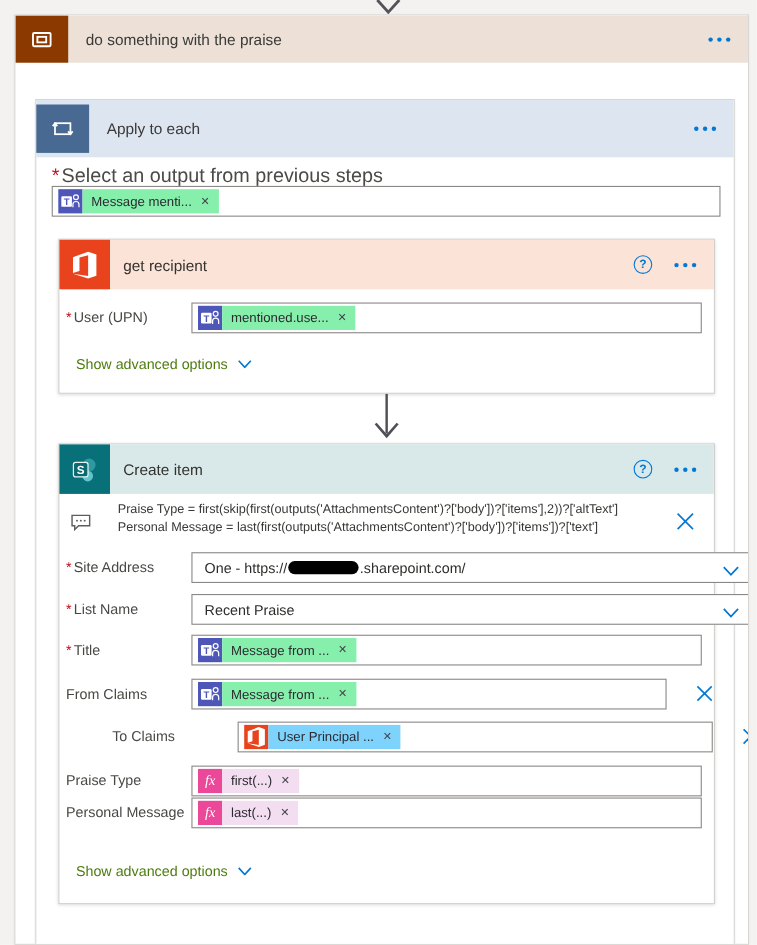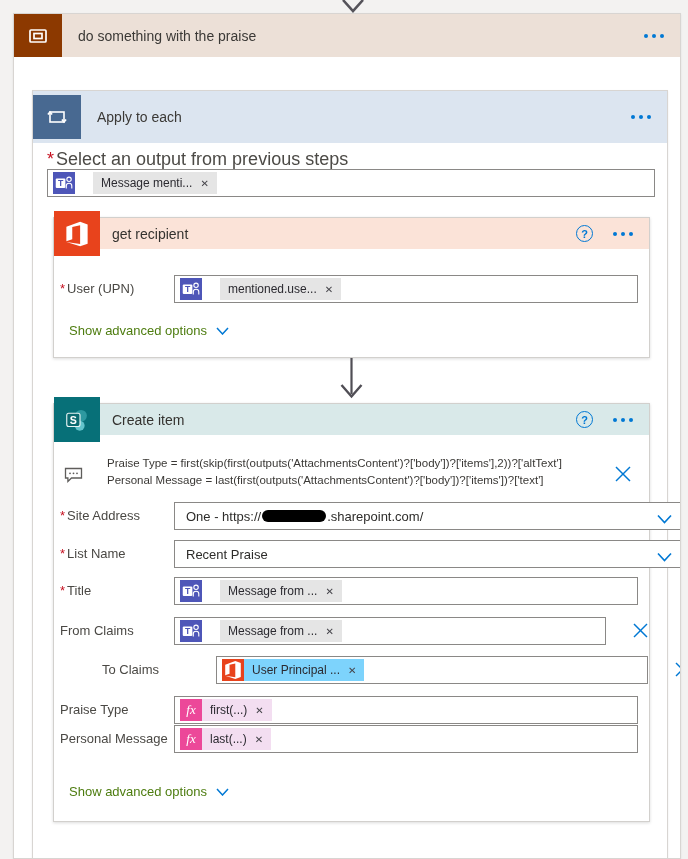--- a/index.html
+++ b/index.html
@@ -44,21 +44,21 @@
     border:1px solid #8a8886;background:#fff;box-sizing:border-box;
     display:flex;align-items:center;padding-left:5px;cursor:text;
   }
   
   .card{
     position:absolute;background:#fff;border:1px solid #d2d0cd;box-sizing:border-box;
     box-shadow:0 1px 3px rgba(0,0,0,.14);
   }
   .card.recipient{left:20px;top:126px;width:597px;height:141px;}
   .card.create{left:20px;top:312px;width:597px;height:419px;}
-  .card-header{position:absolute;left:0;top:0;right:0;height:31px;display:flex;align-items:center;cursor:pointer;}
+  .card-header{position:absolute;left:0;top:0;right:0;height:45px;display:flex;align-items:center;cursor:pointer;}
   .recipient .card-header{background:#fbe3d8;}
   .create .card-header{background:#d9e9e9;}
   .card-icon{width:46px;height:45px;flex:none;display:flex;align-items:center;justify-content:center;}
   .recipient .card-icon{background:#e8431c;}
   .create .card-icon{background:#077078;}
   .card-title{margin-left:12px;font-size:14px;color:#34322f;}
   
   .frow{position:absolute;height:28px;}
   .flabel{position:absolute;left:6px;top:0;height:28px;line-height:28px;font-size:13px;color:#4a4844;white-space:nowrap;}
   .fcontrol{position:absolute;left:120px;top:0;height:28px;border:1px solid #8a8886;background:#fff;box-sizing:border-box;display:flex;align-items:center;}
@@ -66,21 +66,21 @@
   .fcontrol.tokin{width:464px;padding-left:5px;cursor:text;}
   .fcontrol.tokin.short{width:432px;}
   .ddl-chev{position:absolute;right:11px;top:9px;}
   .row-x{position:absolute;left:578px;top:5px;cursor:pointer;}
   .redact{display:inline-block;width:64px;height:12px;background:#000;border-radius:6px;margin:0 1px;vertical-align:-1px;}
   
   .chip{display:inline-flex;align-items:stretch;height:22px;font-size:12px;color:#2b2a30;cursor:pointer;}
   .chip .cicon{width:22px;height:22px;flex:none;display:flex;align-items:center;justify-content:center;}
   .chip .clabel{display:flex;align-items:center;padding:0 8px;gap:8px;white-space:nowrap;}
   .chip.teams .cicon{background:#4e56b8;}
-  .chip.teams .clabel{background:#e5e5e5;margin-left:18px;}
+  .chip.teams .clabel{background:#86efac;}
   .chip.office .cicon{background:#e8431c;}
   .chip.office .clabel{background:#7dd3fc;}
   .chip.fx .cicon{background:#ec4899;color:#fff;font-family:"Liberation Serif",serif;font-style:italic;font-size:13px;}
   .chip.fx .clabel{background:#f3def1;}
   .chip .cx{font-size:10px;color:#45444a;cursor:pointer;}
   
   .note{position:absolute;left:10px;top:51px;right:36px;display:flex;gap:24px;}
   .note-icon{margin-top:12px;flex:none;}
   .note-text{font-size:11.5px;line-height:17px;color:#3a3835;white-space:nowrap;}
   .note-x{position:absolute;left:560px;top:61px;cursor:pointer;}

